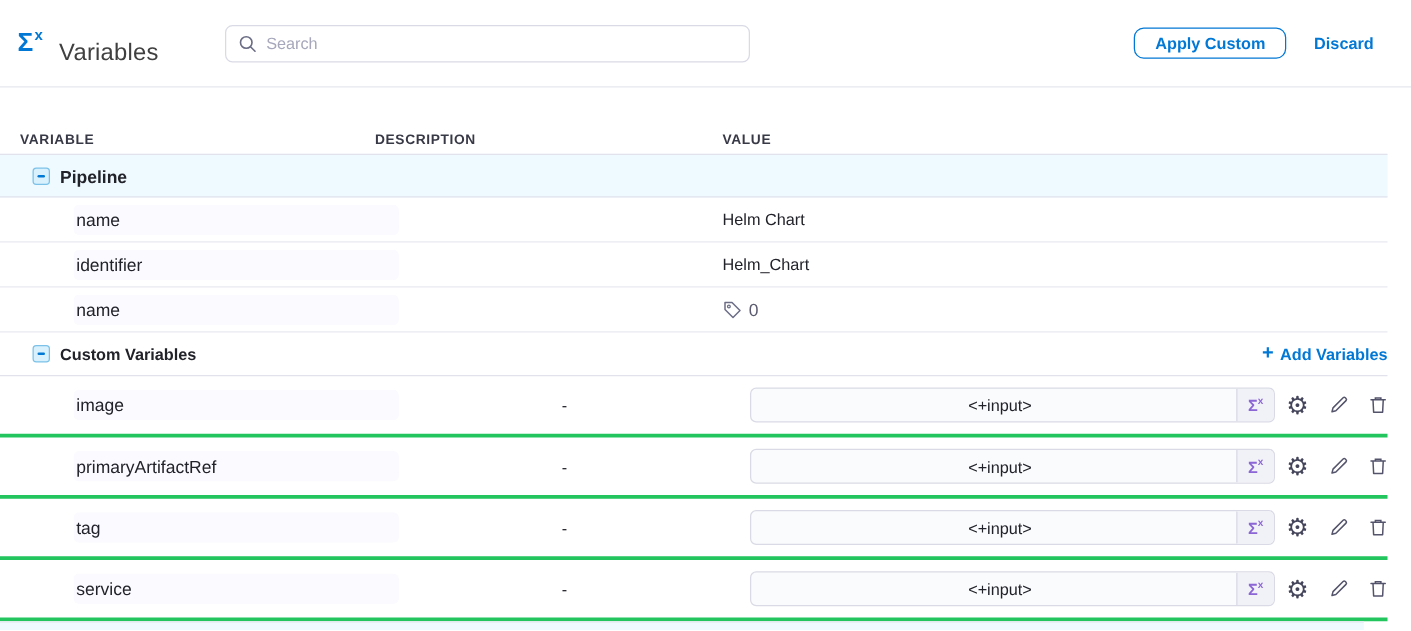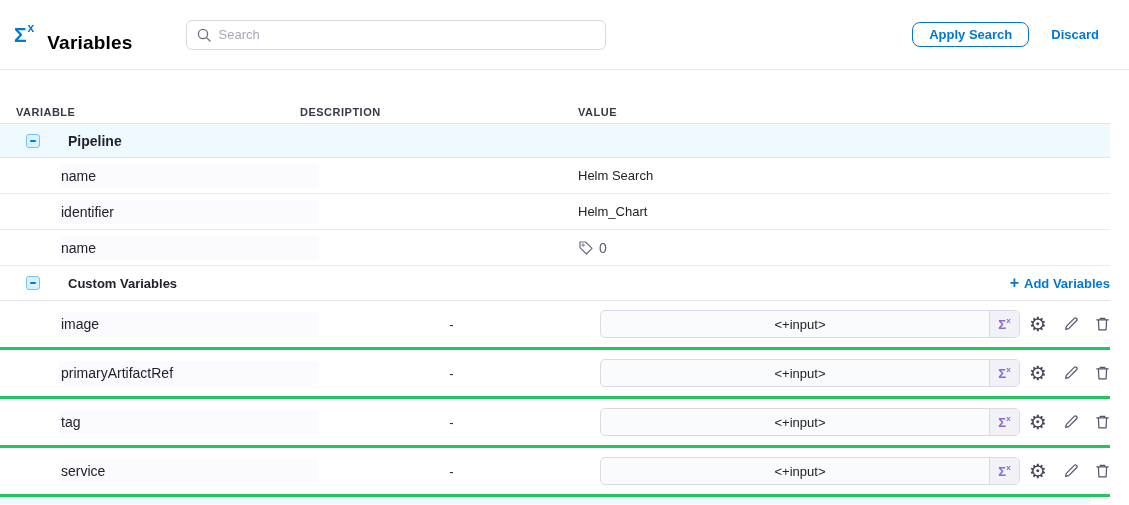--- a/index.html
+++ b/index.html
@@ -5,21 +5,21 @@
   * { margin: 0; padding: 0; box-sizing: border-box; }
   html, body { width: 1129px; height: 505px; overflow: hidden; background: #ffffff;
     font-family: "Liberation Sans", "DejaVu Sans", sans-serif; color: #22222a; }
 
   
   .header { height: 70px; display: flex; align-items: center;
     padding: 0 30px 0 14px; border-bottom: 1px solid #e6e7ee; }
   .sigma-icon { color: #0278d5; font-weight: bold; font-size: 21px; line-height: 1;
     display: inline-flex; align-items: flex-start; }
   .sigma-sup { font-size: 12px; position: relative; top: -2px; left: 1px; }
-  .page-title { font-size: 19px; font-weight: bold; color: #000000; margin-left: 14px; letter-spacing: .2px; margin-top: 17px; }
+  .page-title { font-size: 19px; font-weight: normal; color: #404040; margin-left: 14px; letter-spacing: .2px; margin-top: 17px; }
   .search-box { margin-left: 53px; width: 420px; height: 30px; border: 1px solid #d9dae5;
     border-radius: 6px; background: #fff; display: flex; align-items: center; padding: 0 10px; }
   .search-box svg { flex: none; }
   .search-input { border: none; outline: none; background: transparent; margin-left: 8px;
     font-size: 13px; color: #3b82f6; width: 100%; font-family: inherit; }
   .search-input::placeholder { color: #a6a7bb; }
   .header-right { margin-left: auto; display: flex; align-items: center; gap: 22px; }
   .apply-btn { border: 1px solid #0278d5; color: #0278d5; background: #fff; font-weight: bold;
     font-size: 13px; border-radius: 8px; padding: 4px 16px; height: 25px; cursor: pointer;
     font-family: inherit; display: flex; align-items: center; }
@@ -27,21 +27,21 @@
 
   
   .table { padding-right: 19px; }
   .grid-row { display: grid; grid-template-columns: 284px 278px 1fr; padding-left: 16px;
     align-items: center; }
   .col-header-row { height: 53px; align-items: end; padding-bottom: 5px; }
   .col-header { font-size: 11px; font-weight: bold; color: #383946; letter-spacing: .5px; }
 
   .section-row { height: 35px; border-bottom: 1px solid #e1e2eb; }
   .section-row.highlight { background: #eefaff; border-top: 1px solid #e1e2eb; }
-  .section-cell { display: flex; align-items: center; grid-column: 1 / 4; gap: 20px; }
+  .section-cell { display: flex; align-items: center; grid-column: 1 / 4; }
   .collapse-icon { width: 14px; height: 14px; border-radius: 3px; background: #d8f1fc;
     border: 1px solid #7cc1e8; position: relative; margin-left: 10px; cursor: pointer; flex: none; }
   .collapse-icon::after { content: ""; position: absolute; left: 3px; right: 3px; top: 50%;
     height: 2px; margin-top: -1px; background: #0278d5; border-radius: 1px; }
   .section-label { margin-left: 8px; font-weight: bold; font-size: 14px; color: #22222a; }
   .section-label.small { font-size: 13px; }
   .add-variable { margin-left: auto; display: flex; align-items: center; gap: 5px;
     color: #0278d5; font-size: 13px; font-weight: bold; cursor: pointer; }
   .plus-glyph { font-size: 16px; font-weight: bold; line-height: 1; }
 
@@ -79,21 +79,21 @@
     </span>
   <span class="page-title">Variables</span>
   <div class="search-box">
     <svg width="14" height="14" viewBox="0 0 14 14">
       <circle cx="6" cy="6" r="4.6" fill="none" stroke="#6b6d85" stroke-width="1.3"></circle>
       <line x1="9.6" y1="9.6" x2="13" y2="13" stroke="#6b6d85" stroke-width="1.3" stroke-linecap="round"></line>
     </svg>
     <input class="search-input" placeholder="Search" style="">
   </div>
   <div class="header-right">
-    <button class="apply-btn">Apply Search</button>
+    <button class="apply-btn">Apply Custom</button>
     <span class="discard-btn">Discard</span>
   </div>
 </div>
 
 <div class="table">
 
   <div class="grid-row col-header-row">
     <span class="col-header">VARIABLE</span>
     <span class="col-header">DESCRIPTION</span>
     <span class="col-header">VALUE</span>
@@ -105,21 +105,21 @@
       <span class="section-label">Pipeline</span>
     </div>
   </div>
 
   <div class="grid-row sub-row">
     <div><span class="pill">
           <span>name</span>
         </span></div>
     <div class="desc-cell"></div>
     <div class="val-cell">
-        <span class="val-text">Helm Search</span>
+        <span class="val-text">Helm Chart</span>
       </div>
   </div>
 
   <div class="grid-row sub-row">
     <div><span class="pill">
           <span>identifier</span>
         </span></div>
     <div class="desc-cell"></div>
     <div class="val-cell">
         <span class="val-text">Helm_Chart</span>

